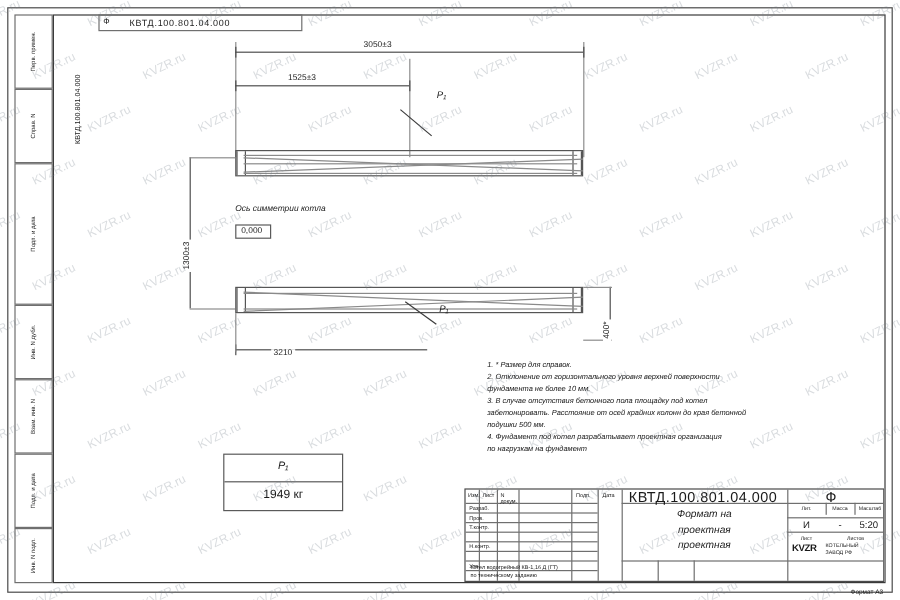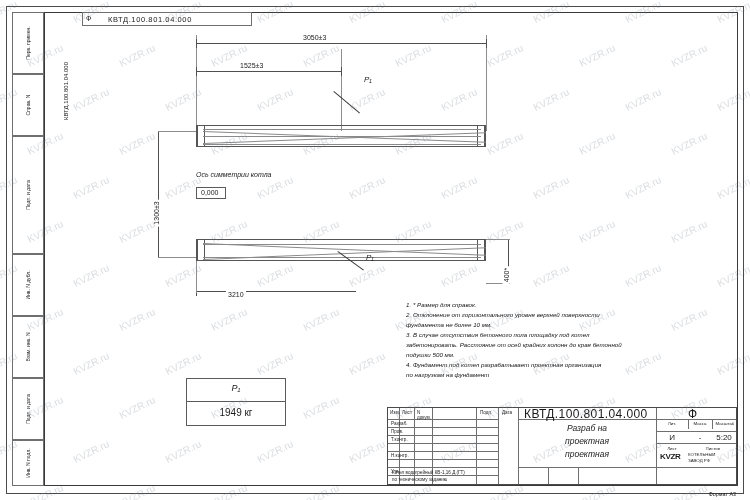--- a/index.html
+++ b/index.html
@@ -294,21 +294,21 @@
 
     <div class="tb-cell" style="left:1px; top:12px;">Разраб.</div>
     <div class="tb-cell" style="left:1px; top:20px;">Пров.</div>
     <div class="tb-cell" style="left:1px; top:28px;">Т.контр.</div>
     <div class="tb-cell" style="left:1px; top:44px;">Н.контр.</div>
     <div class="tb-cell" style="left:1px; top:60px;">Утв.</div>
 
     <div class="tb-code" style="position:absolute; left:136px; top:-1px;">КВТД.100.801.04.000</div>
     <div class="tb-code" style="position:absolute; left:300px; top:-1px;">Ф</div>
 
-    <div class="tb-title" style="left:132px; top:15px; width:134px;">Разраб на</div>
+    <div class="tb-title" style="left:132px; top:15px; width:134px;">Формат на</div>
     <div class="tb-title" style="left:132px; top:28px; width:134px;">проектная</div>
     <div class="tb-title" style="left:132px; top:41px; width:134px;">проектная</div>
 
     <div class="tb-right-small" style="left:268px; top:13px; width:32px;">Лит.</div>
     <div class="tb-right-small" style="left:300px; top:13px; width:24px;">Масса</div>
     <div class="tb-right-small" style="left:324px; top:13px; width:26px;">Масштаб</div>
 
     <div class="tb-scale" style="left:268px; top:25px; width:32px;">И</div>
     <div class="tb-scale" style="left:300px; top:25px; width:24px;">-</div>
     <div class="tb-scale" style="left:322px; top:25px; width:28px;">5:20</div>

